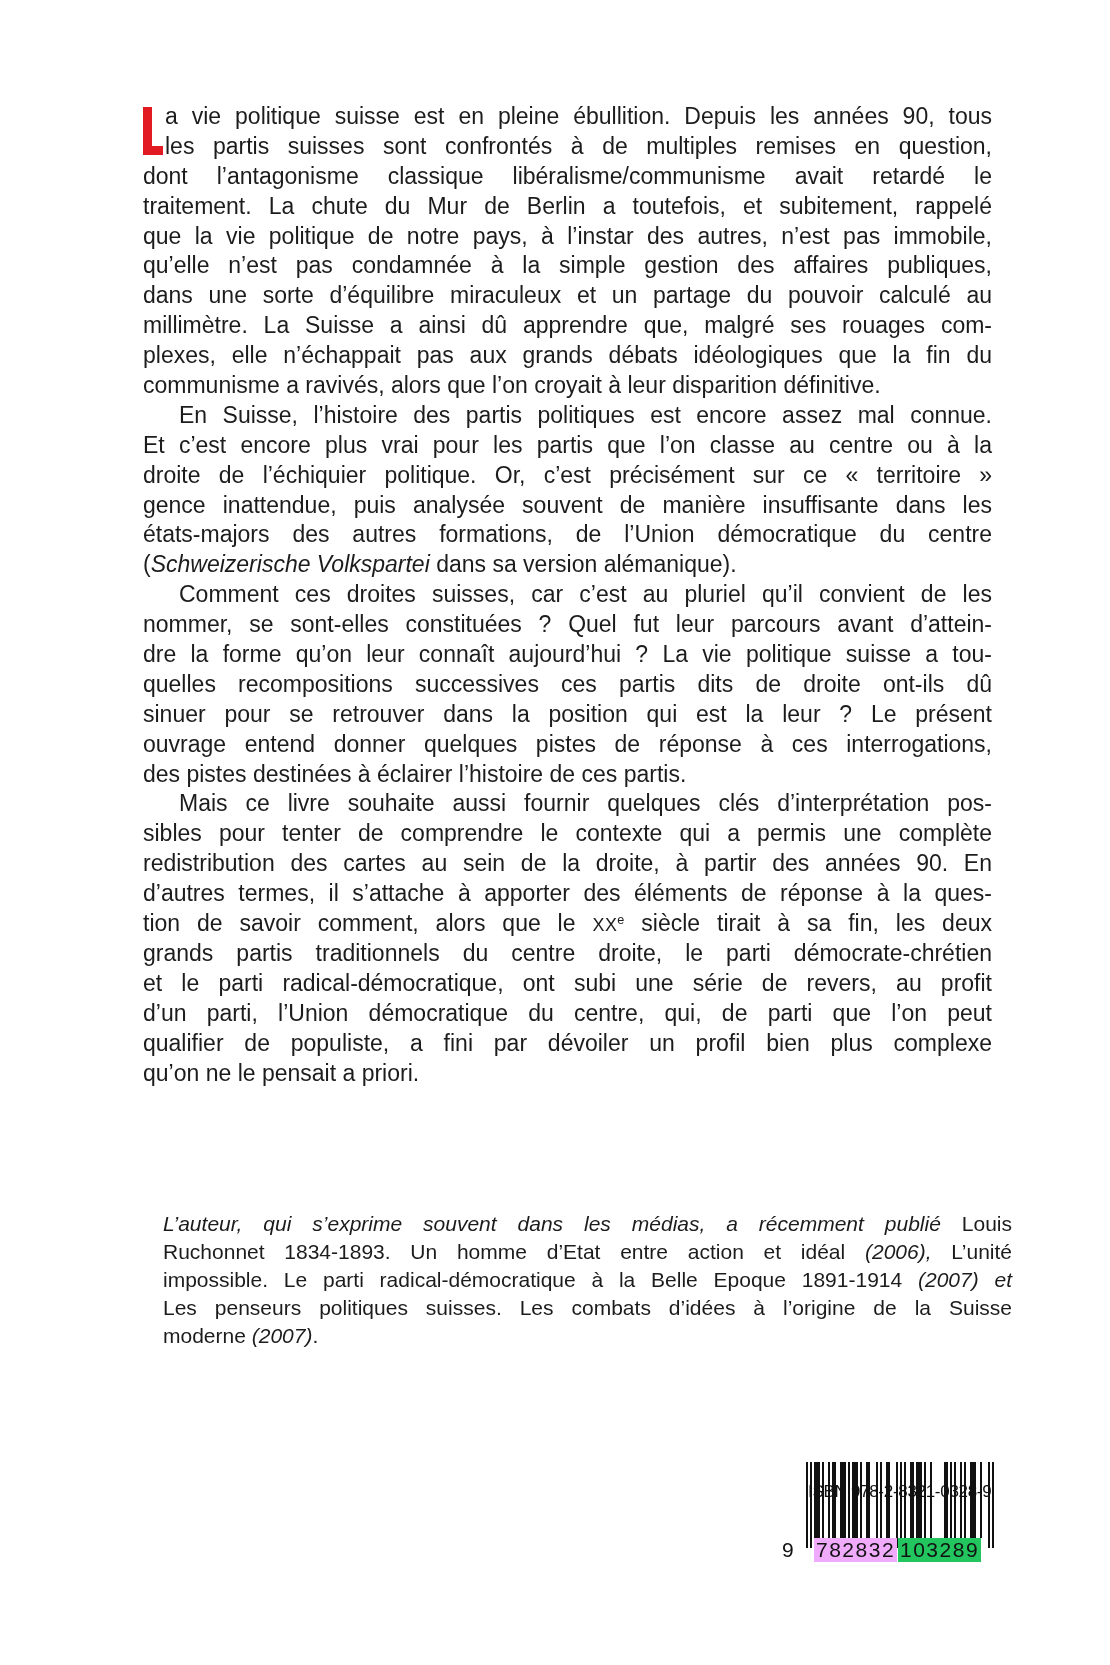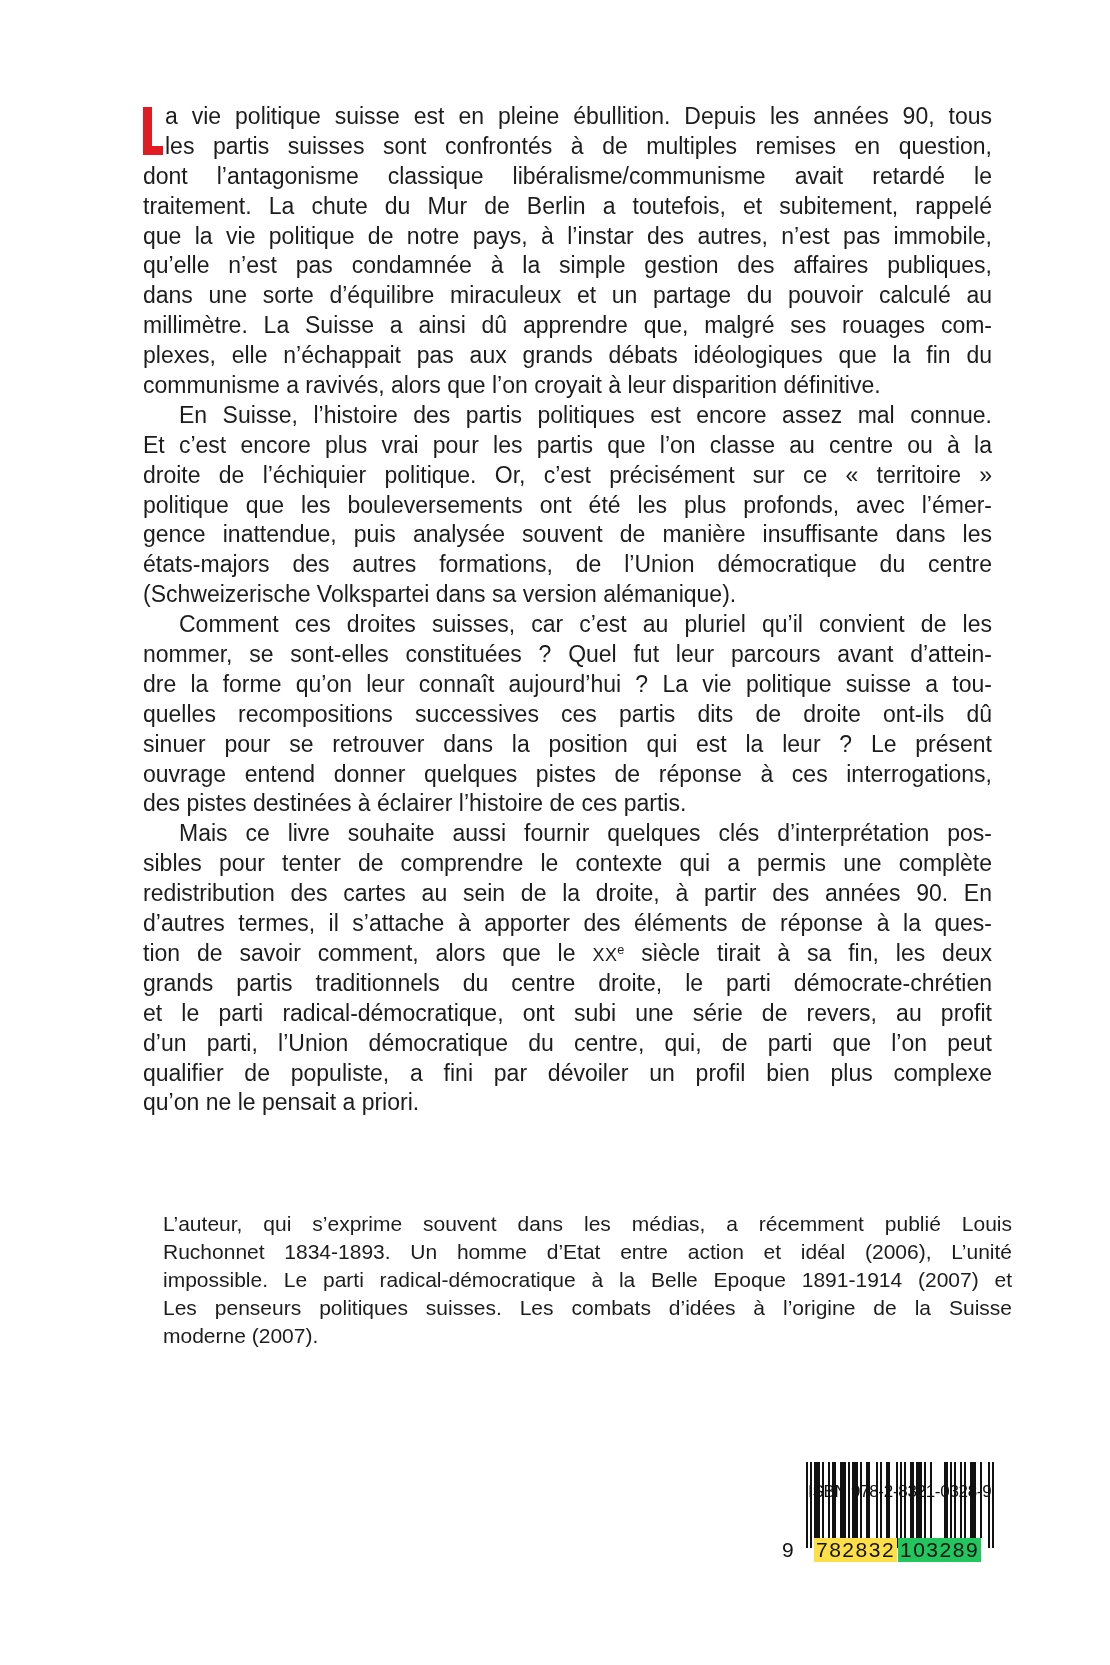--- a/index.html
+++ b/index.html
@@ -15,40 +15,40 @@
     text-align: justify; text-align-last: justify; overflow: visible;
   }
   .line.last { text-align-last: left; }
   .line.indent { padding-left: 36px; }
   .line.dropcap-line { padding-left: 22px; }
   .dropcap {
     position: absolute; left: 0px; top: 5px; width: 20px; height: 48px;
   }
   .dropcap .bar-v { position: absolute; left: 0; top: 0; width: 9px; height: 48px; background: #e21b23; }
   .dropcap .bar-h { position: absolute; left: 0; top: 39px; width: 20px; height: 9px; background: #e21b23; }
-  .it { }
+  .it { font-style: italic; }
   .sc { font-size: 0.78em; letter-spacing: 0.5px; }
   sup.ord { font-size: 0.55em; vertical-align: 0.55em; line-height: 0; }
 
   .bio {
     position: absolute; left: 143px; top: 1210px; width: 849px;
     font-family: "Liberation Sans", "DejaVu Sans", sans-serif;
     font-size: 21px; color: #1c1c1c; margin-left: 20px;
   }
   .bio .line { height: 28px; line-height: 28px; }
 
   .barcode {
     position: absolute; left: 780px; top: 1440px; width: 215px; height: 122px;
     font-family: "Liberation Sans", "DejaVu Sans", sans-serif; color: #111;
   }
   .isbn-label { position: absolute; left: 28px; top: 0px; font-size: 17px; letter-spacing: -0.3px; white-space: nowrap; margin-top: 42px; }
   .bars { position: absolute; left: 26px; top: 22px; width: 188px; height: 86px; }
   .bars svg { display: block; }
   .ean-lead { position: absolute; left: 2px; top: 98px; font-size: 21px; }
-  .ean-left { position: absolute; left: 34px; top: 98px; font-size: 21px; letter-spacing: 1.5px; background: #fde047; padding: 0 2px; text-align: center; }
+  .ean-left { position: absolute; left: 34px; top: 98px; font-size: 21px; letter-spacing: 1.5px; background: #f0abfc; padding: 0 2px; text-align: center; }
   .ean-right { position: absolute; left: 118px; top: 98px; font-size: 21px; letter-spacing: 1.5px; background: #22c55e; padding: 0 2px; }
 </style>
 </head>
 <body>
 
 <div class="page">
 
   <div class="text-block">
 
     <div style="position:relative;">
@@ -65,21 +65,20 @@
       <div class="line">dans une sorte d’équilibre miraculeux et un partage du pouvoir calculé au</div>
       <div class="line">millimètre. La Suisse a ainsi dû apprendre que, malgré ses rouages com-</div>
       <div class="line">plexes, elle n’échappait pas aux grands débats idéologiques que la fin du</div>
       <div class="line last">communisme a ravivés, alors que l’on croyait à leur disparition définitive.</div>
     </div>
 
     <div>
       <div class="line indent">En Suisse, l’histoire des partis politiques est encore assez mal connue.</div>
       <div class="line">Et c’est encore plus vrai pour les partis que l’on classe au centre ou à la</div>
       <div class="line">droite de l’échiquier politique. Or, c’est précisément sur ce « territoire »</div>
-      <div class="line">politique que les bouleversements ont été les plus profonds, avec l’émer-</div>
       <div class="line">gence inattendue, puis analysée souvent de manière insuffisante dans les</div>
       <div class="line">états-majors des autres formations, de l’Union démocratique du centre</div>
       <div class="line last"><span>(</span><span class="it">Schweizerische Volkspartei</span><span> dans sa version alémanique).</span></div>
     </div>
 
     <div>
       <div class="line indent">Comment ces droites suisses, car c’est au pluriel qu’il convient de les</div>
       <div class="line">nommer, se sont-elles constituées ? Quel fut leur parcours avant d’attein-</div>
       <div class="line">dre la forme qu’on leur connaît aujourd’hui ? La vie politique suisse a tou-</div>
       <div class="line">quelles recompositions successives ces partis dits de droite ont-ils dû</div>

